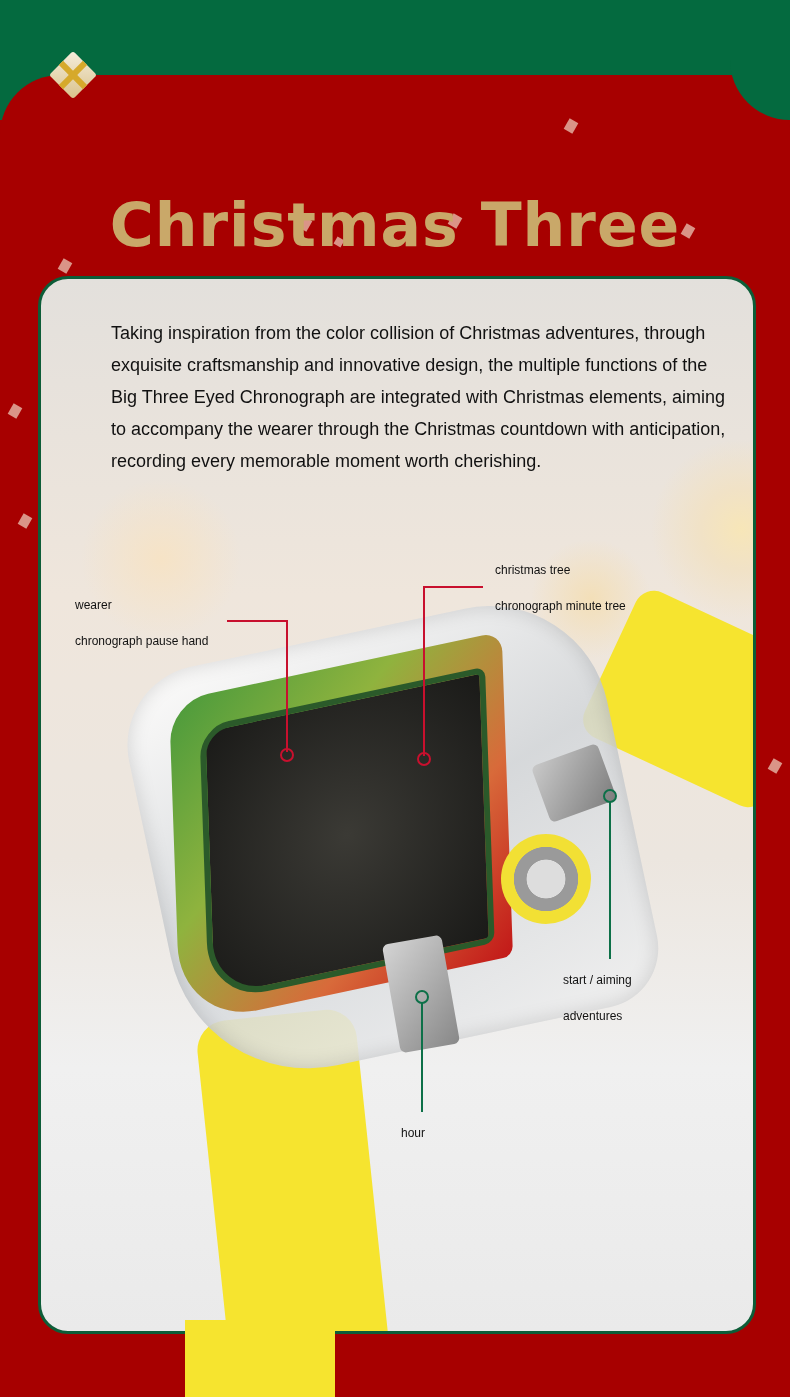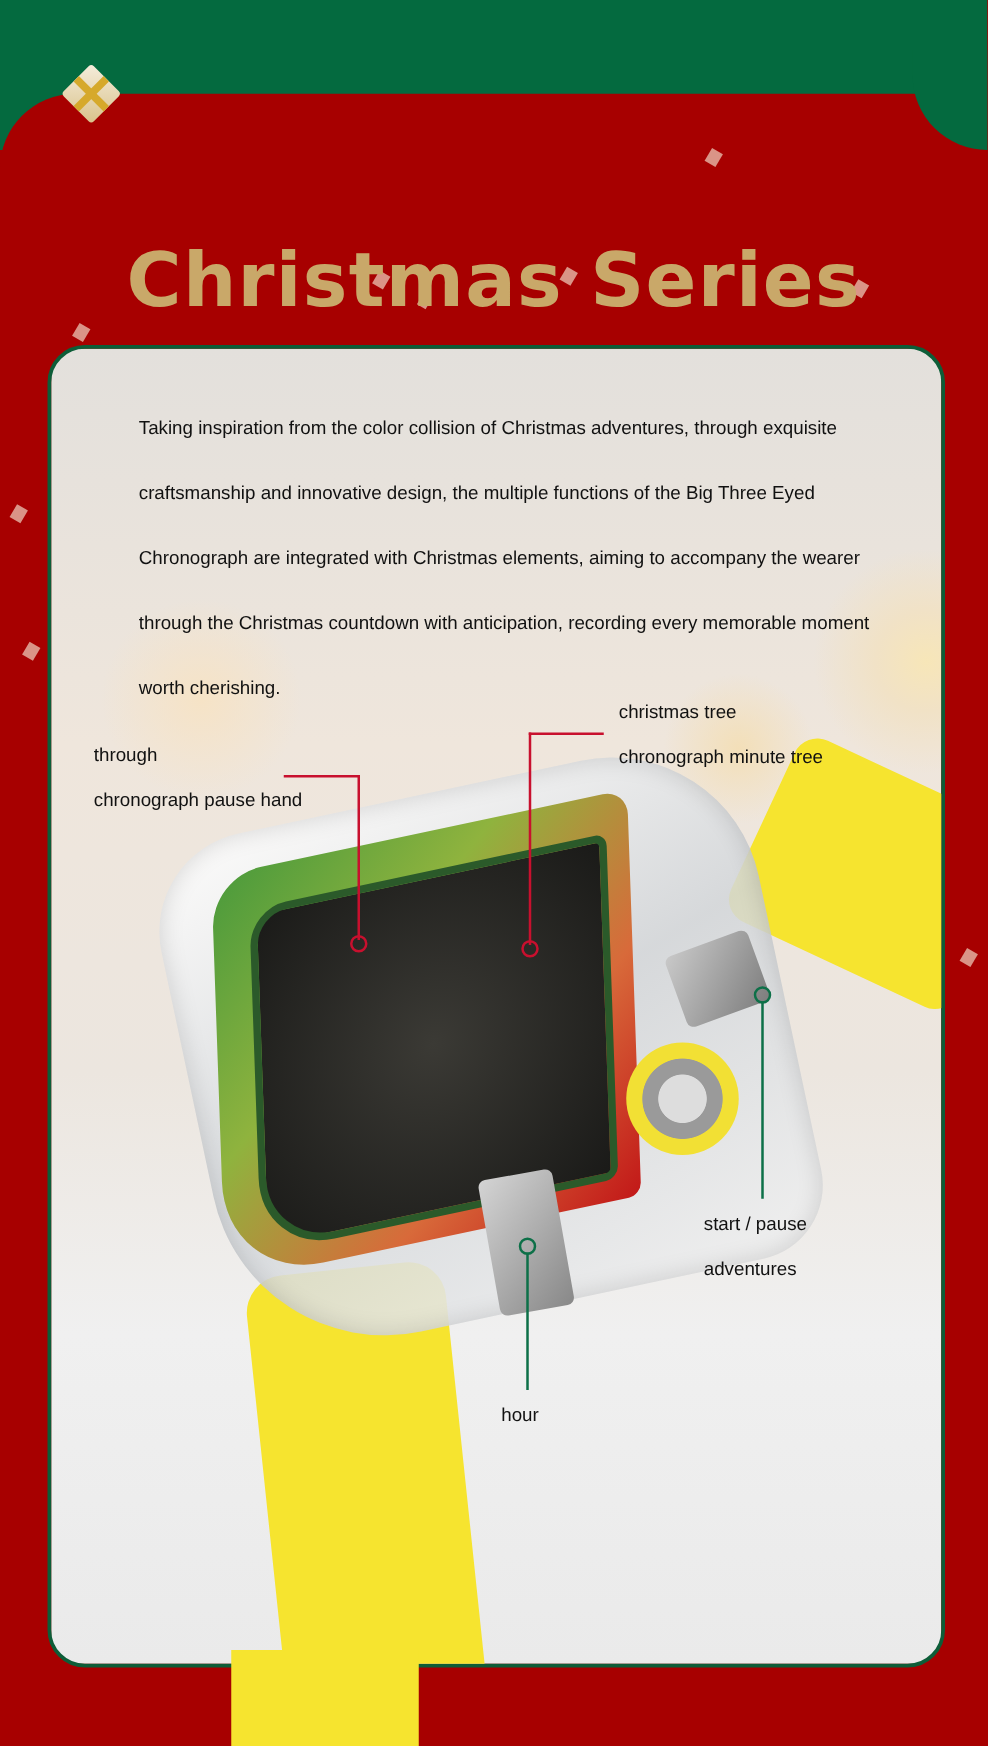--- a/index.html
+++ b/index.html
@@ -10,22 +10,22 @@
   .title{position:absolute;left:0;top:150px;width:790px;text-align:center;font-size:60px;font-weight:bold;color:#c9a869;letter-spacing:1px;font-family:"DejaVu Sans",sans-serif;}
   .gift{position:absolute;left:56px;top:58px;width:34px;height:34px;transform:rotate(45deg);background:linear-gradient(135deg,#f5eddc,#d9c28a);border-radius:3px;}
   .gift:before{content:"";position:absolute;left:14px;top:0;width:6px;height:34px;background:#d6a92b;}
   .gift:after{content:"";position:absolute;left:0;top:14px;width:34px;height:6px;background:#d6a92b;}
   .confetti{position:absolute;width:10px;height:12px;background:#e7b9a9;opacity:.8;transform:rotate(30deg);}
   .card{position:absolute;left:38px;top:276px;width:712px;height:1052px;border:3px solid #0d5d38;border-radius:30px;overflow:hidden;
     background:radial-gradient(circle at 700px 250px,#f7e6b8 0,#f1e2c6 40px,transparent 90px),
       radial-gradient(circle at 120px 280px,#f6e3c6 0,transparent 80px),
       radial-gradient(circle at 550px 320px,#f3dfb8 0,transparent 60px),
       linear-gradient(180deg,#e3e0dc 0%,#efe6dc 30%,#ece6df 55%,#f0f0f0 75%,#eaeaea 100%);}
-  .desc{position:absolute;left:70px;top:38px;width:620px;font-size:15px;line-height:52px;color:#111;}
-  .label{position:absolute;font-size:15px;color:#111;line-height:36px;}
+  .desc{position:absolute;left:70px;top:38px;width:620px;font-size:18px;line-height:32px;color:#111;}
+  .label{position:absolute;font-size:12px;color:#111;line-height:36px;}
   .line-red{position:absolute;background:#c8102e;}
   .line-green{position:absolute;background:#0d7048;}
   .dot{position:absolute;width:10px;height:10px;border-radius:50%;border:2px solid #c8102e;background:transparent;}
   .dot.g{border-color:#0d7048;}
   
   .watch-case{position:absolute;left:110px;top:350px;width:480px;height:420px;border-radius:80px 120px 60px 140px;background:linear-gradient(160deg,rgba(255,255,255,.9),rgba(210,214,218,.85) 50%,rgba(240,240,240,.9));transform:rotate(-12deg);box-shadow:0 0 20px rgba(0,0,0,.15) inset;}
   .dial-bezel{position:absolute;left:130px;top:390px;width:340px;height:320px;border-radius:40px 20px 10px 80px;transform:rotate(-12deg) skewX(-10deg);background:linear-gradient(135deg,#4a9a3c 0%,#8fb33e 35%,#d86a3a 70%,#c21818 100%);}
   .dial{position:absolute;left:160px;top:420px;width:280px;height:260px;border-radius:30px 10px 10px 60px;transform:rotate(-12deg) skewX(-10deg);background:radial-gradient(circle at 50% 50%,#3b3a35,#1a1a18);border:6px solid #2b5a2a;}
   .crown{position:absolute;left:460px;top:555px;width:90px;height:90px;border-radius:50%;background:radial-gradient(circle,#ddd 0 30%,#9a9a9a 31% 50%,#f2e034 51% 100%);}
   .pusher1{position:absolute;left:498px;top:474px;width:70px;height:60px;background:linear-gradient(135deg,#c9c9c9,#7d7d7d);transform:rotate(-20deg);border-radius:6px;}
@@ -44,54 +44,54 @@
 <div class="confetti" style="left:566px;top:120px;"></div>
 <div class="confetti" style="left:300px;top:218px;"></div>
 <div class="confetti" style="left:450px;top:215px;"></div>
 <div class="confetti" style="left:683px;top:225px;"></div>
 <div class="confetti" style="left:335px;top:238px;width:8px;height:8px;"></div>
 <div class="confetti" style="left:60px;top:260px;"></div>
 <div class="confetti" style="left:10px;top:405px;"></div>
 <div class="confetti" style="left:20px;top:515px;"></div>
 <div class="confetti" style="left:770px;top:760px;"></div>
 
-<h1 class="title">Christmas Series</h1>
+<h1 class="title">Christmas Three</h1>
 
 <div class="card">
   <p class="desc" style="margin:0;">Taking inspiration from the color collision of Christmas adventures, through exquisite craftsmanship and innovative design, the multiple functions of the Big Three Eyed Chronograph are integrated with Christmas elements, aiming to accompany the wearer through the Christmas countdown with anticipation, recording every memorable moment worth cherishing.</p>
 
   <div class="strap-top"></div>
   <div class="strap-bottom"></div>
   <div class="watch-case"></div>
   <div class="dial-bezel"></div>
   <div class="dial"></div>
   <div class="pusher1"></div>
   <div class="crown"></div>
   <div class="pusher2"></div>
 
   <div class="label" style="left:34px;top:308px;">
-    <div>through</div>
+    <div>wearer</div>
     <div>chronograph pause hand</div>
   </div>
   <div class="line-red" style="left:186px;top:341px;width:60px;height:2px;"></div>
   <div class="line-red" style="left:245px;top:341px;width:2px;height:132px;"></div>
   <div class="dot" style="left:239px;top:469px;"></div>
 
   <div class="label" style="left:454px;top:273px;">
     <div>christmas tree</div>
     <div>chronograph minute tree</div>
   </div>
   <div class="line-red" style="left:382px;top:307px;width:60px;height:2px;"></div>
   <div class="line-red" style="left:382px;top:307px;width:2px;height:170px;"></div>
   <div class="dot" style="left:376px;top:473px;"></div>
 
   <div class="dot g" style="left:562px;top:510px;"></div>
   <div class="line-green" style="left:568px;top:522px;width:2px;height:158px;"></div>
   <div class="label" style="left:522px;top:683px;">
-    <div>start / pause</div>
+    <div>start / aiming</div>
     <div>adventures</div>
   </div>
 
   <div class="dot g" style="left:374px;top:711px;"></div>
   <div class="line-green" style="left:380px;top:723px;width:2px;height:110px;"></div>
   <div class="label" style="left:360px;top:836px;">
     <div>hour</div>
   </div>
 </div>
 

